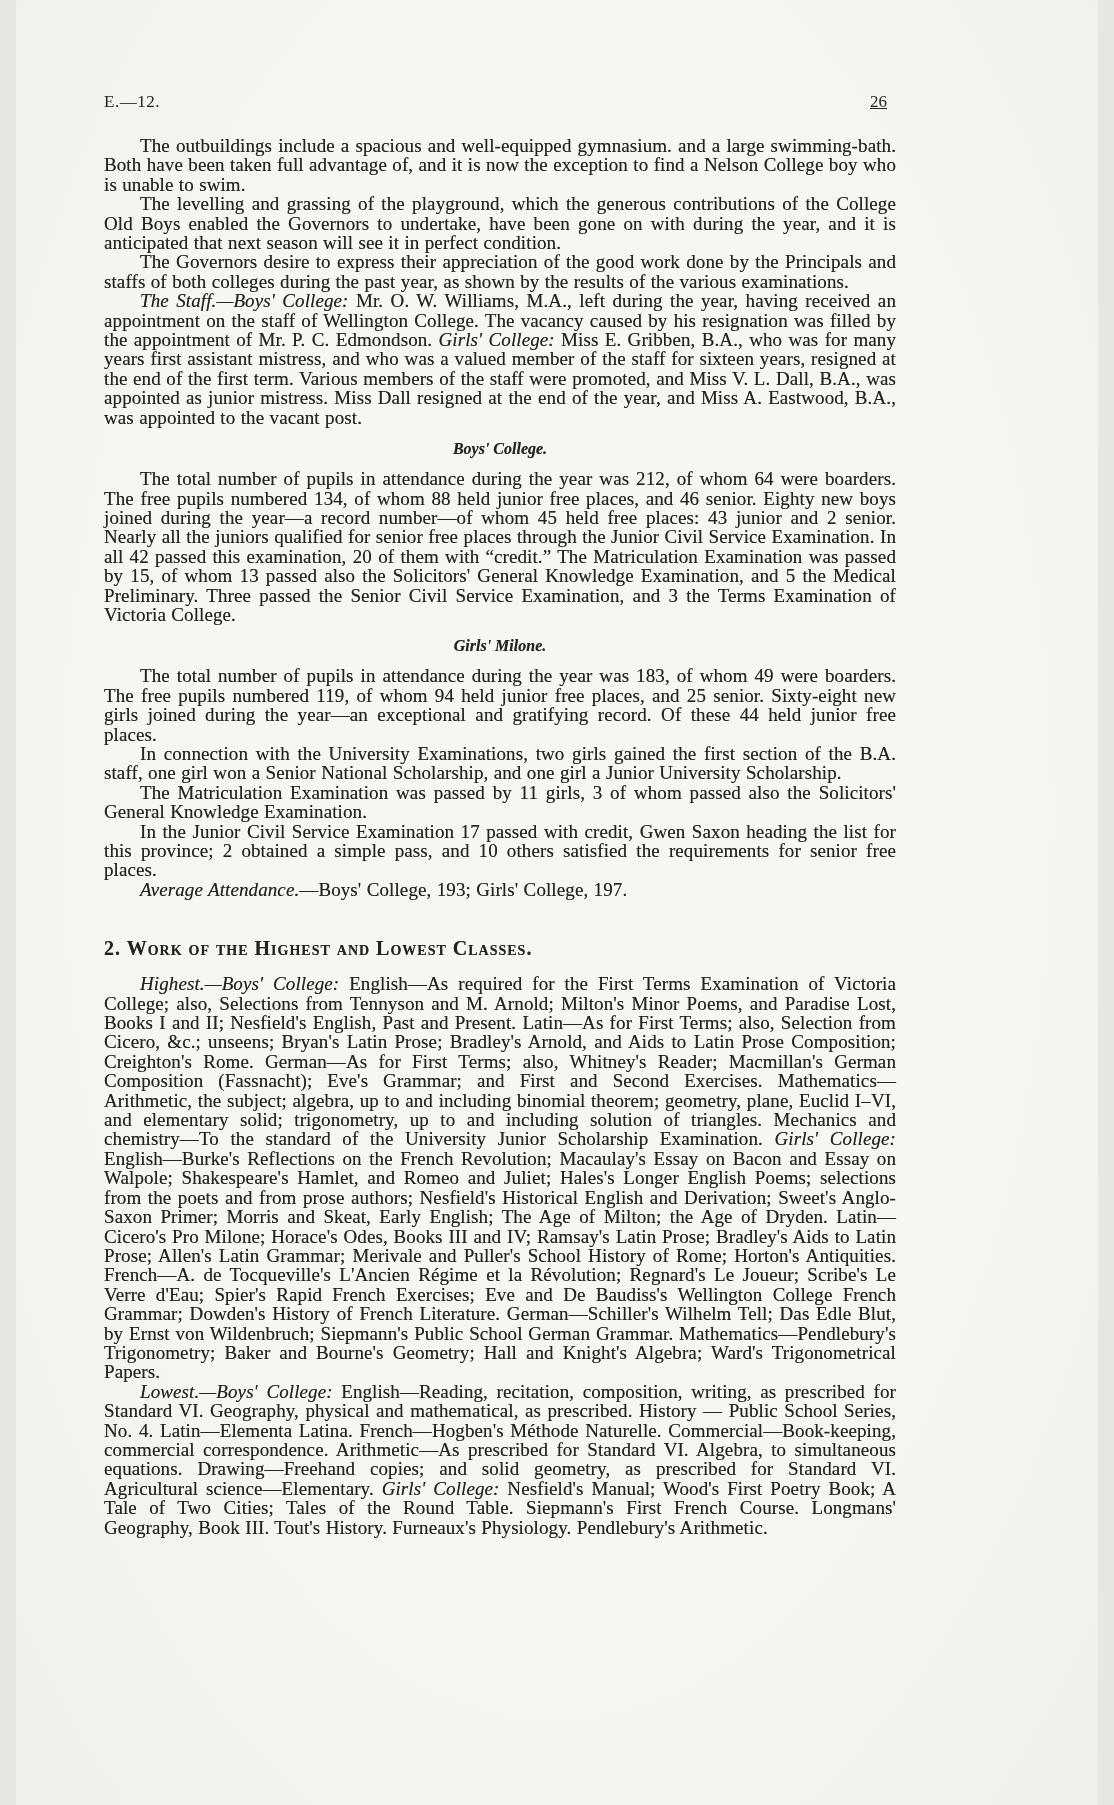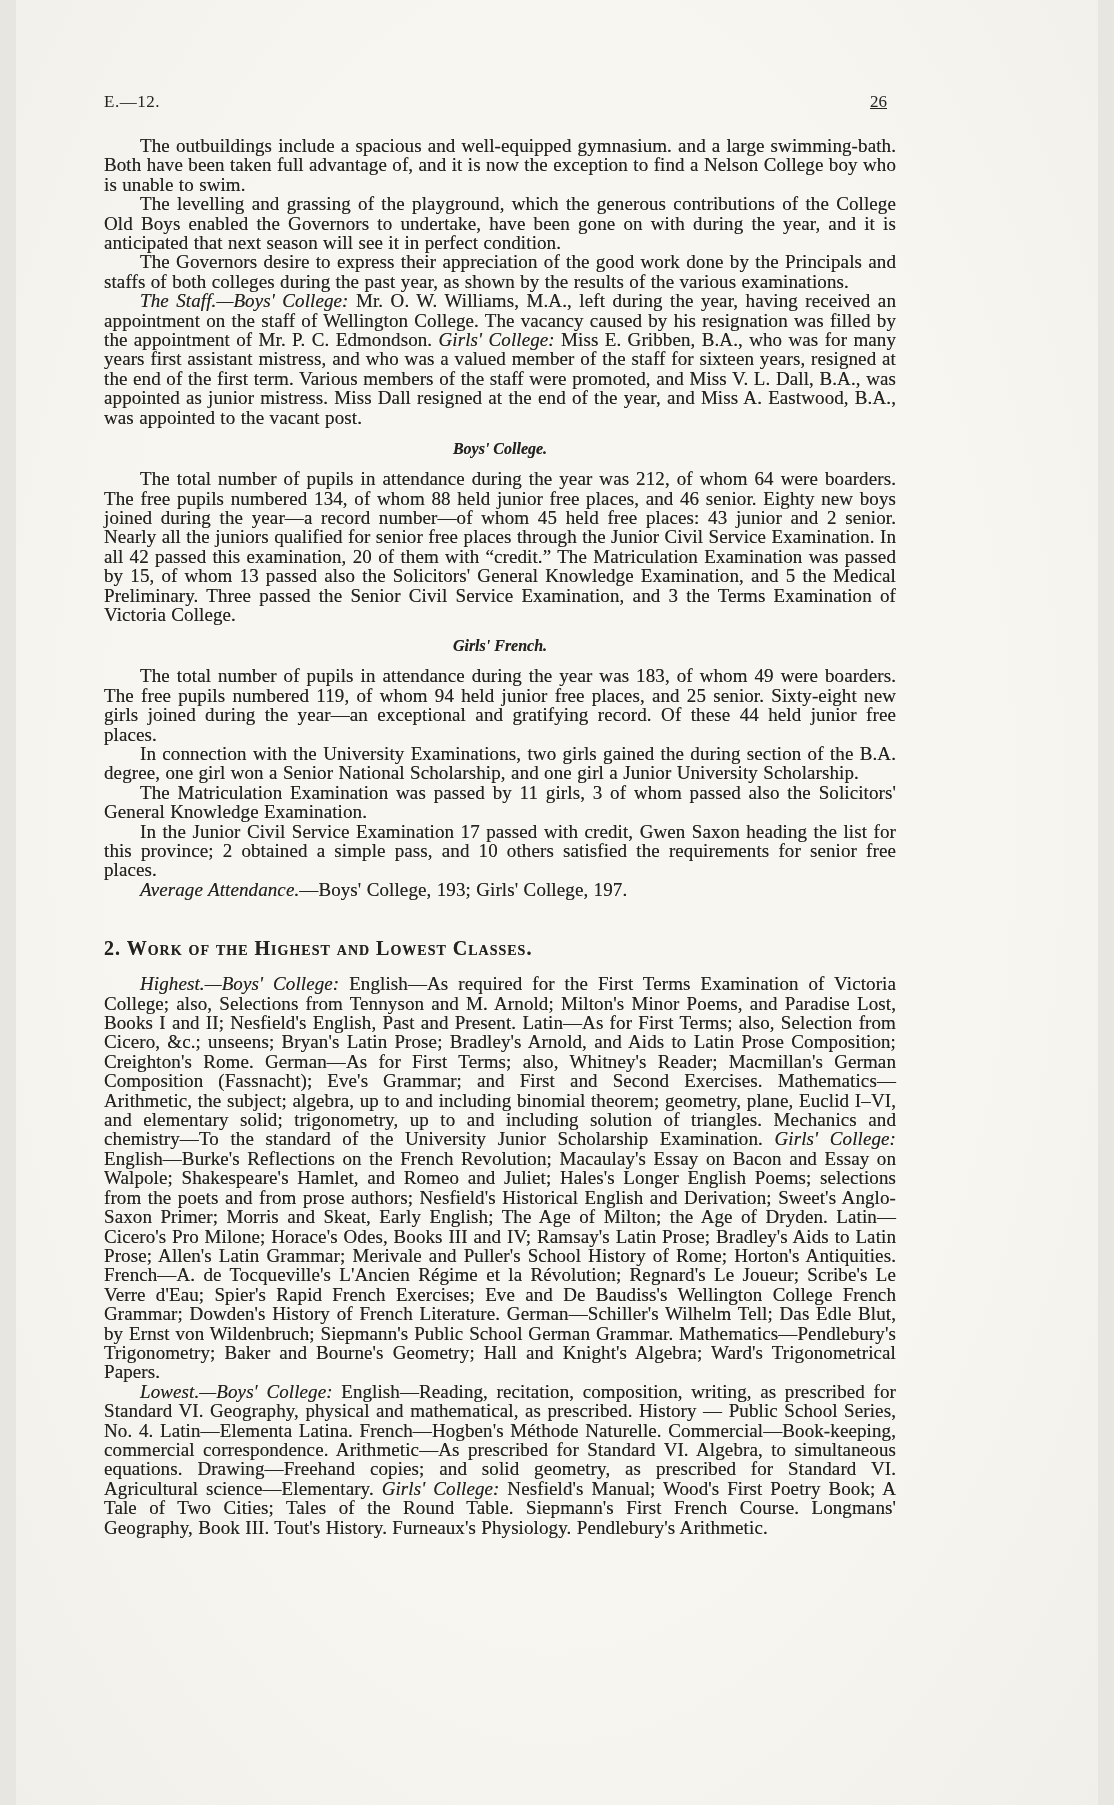--- a/index.html
+++ b/index.html
@@ -80,23 +80,23 @@
   <div class="content">
 
     <p class="para"><span>The outbuildings include a spacious and well-equipped gymnasium. and a large swimming-bath. Both have been taken full advantage of, and it is now the exception to find a Nelson College boy who is unable to swim.</span></p>
     <p class="para"><span>The levelling and grassing of the playground, which the generous contributions of the College Old Boys enabled the Governors to undertake, have been gone on with during the year, and it is anticipated that next season will see it in perfect condition.</span></p>
     <p class="para"><span>The Governors desire to express their appreciation of the good work done by the Principals and staffs of both colleges during the past year, as shown by the results of the various examinations.</span></p>
     <p class="para"><span class="it">The Staff.—Boys' College: </span><span>Mr. O. W. Williams, M.A., left during the year, having received an appointment on the staff of Wellington College. The vacancy caused by his resignation was filled by the appointment of Mr. P. C. Edmondson. </span><span class="it">Girls' College: </span><span>Miss E. Gribben, B.A., who was for many years first assistant mistress, and who was a valued member of the staff for sixteen years, resigned at the end of the first term. Various members of the staff were promoted, and Miss V. L. Dall, B.A., was appointed as junior mistress. Miss Dall resigned at the end of the year, and Miss A. Eastwood, B.A., was appointed to the vacant post.</span></p>
 
     <h3 class="subheading">Boys' College.</h3>
     <p class="para"><span>The total number of pupils in attendance during the year was 212, of whom 64 were boarders. The free pupils numbered 134, of whom 88 held junior free places, and 46 senior. Eighty new boys joined during the year—a record number—of whom 45 held free places: 43 junior and 2 senior. Nearly all the juniors qualified for senior free places through the Junior Civil Service Examination. In all 42 passed this examination, 20 of them with “credit.” The Matriculation Examination was passed by 15, of whom 13 passed also the Solicitors' General Knowledge Examination, and 5 the Medical Preliminary. Three passed the Senior Civil Service Examination, and 3 the Terms Examination of Victoria College.</span></p>
 
-    <h3 class="subheading">Girls' French.</h3>
+    <h3 class="subheading">Girls' Milone.</h3>
     <p class="para"><span>The total number of pupils in attendance during the year was 183, of whom 49 were boarders. The free pupils numbered 119, of whom 94 held junior free places, and 25 senior. Sixty-eight new girls joined during the year—an exceptional and gratifying record. Of these 44 held junior free places.</span></p>
-    <p class="para"><span>In connection with the University Examinations, two girls gained the during section of the B.A. degree, one girl won a Senior National Scholarship, and one girl a Junior University Scholarship.</span></p>
+    <p class="para"><span>In connection with the University Examinations, two girls gained the first section of the B.A. staff, one girl won a Senior National Scholarship, and one girl a Junior University Scholarship.</span></p>
     <p class="para"><span>The Matriculation Examination was passed by 11 girls, 3 of whom passed also the Solicitors' General Knowledge Examination.</span></p>
     <p class="para"><span>In the Junior Civil Service Examination 17 passed with credit, Gwen Saxon heading the list for this province; 2 obtained a simple pass, and 10 others satisfied the requirements for senior free places.</span></p>
     <p class="para"><span class="it">Average Attendance.</span><span>—Boys' College, 193; Girls' College, 197.</span></p>
 
     <h3 class="section-heading">2. Work of the Highest and Lowest Classes.</h3>
     <p class="para"><span class="it">Highest.—Boys' College: </span><span>English—As required for the First Terms Examination of Victoria College; also, Selections from Tennyson and M. Arnold; Milton's Minor Poems, and Paradise Lost, Books I and II; Nesfield's English, Past and Present. Latin—As for First Terms; also, Selection from Cicero, &amp;c.; unseens; Bryan's Latin Prose; Bradley's Arnold, and Aids to Latin Prose Composition; Creighton's Rome. German—As for First Terms; also, Whitney's Reader; Macmillan's German Composition (Fassnacht); Eve's Grammar; and First and Second Exercises. Mathematics—Arithmetic, the subject; algebra, up to and including binomial theorem; geometry, plane, Euclid I–VI, and elementary solid; trigonometry, up to and including solution of triangles. Mechanics and chemistry—To the standard of the University Junior Scholarship Examination. </span><span class="it">Girls' College: </span><span>English—Burke's Reflections on the French Revolution; Macaulay's Essay on Bacon and Essay on Walpole; Shakespeare's Hamlet, and Romeo and Juliet; Hales's Longer English Poems; selections from the poets and from prose authors; Nesfield's Historical English and Derivation; Sweet's Anglo-Saxon Primer; Morris and Skeat, Early English; The Age of Milton; the Age of Dryden. Latin—Cicero's Pro Milone; Horace's Odes, Books III and IV; Ramsay's Latin Prose; Bradley's Aids to Latin Prose; Allen's Latin Grammar; Merivale and Puller's School History of Rome; Horton's Antiquities. French—A. de Tocqueville's L'Ancien Régime et la Révolution; Regnard's Le Joueur; Scribe's Le Verre d'Eau; Spier's Rapid French Exercises; Eve and De Baudiss's Wellington College French Grammar; Dowden's History of French Literature. German—Schiller's Wilhelm Tell; Das Edle Blut, by Ernst von Wildenbruch; Siepmann's Public School German Grammar. Mathematics—Pendlebury's Trigonometry; Baker and Bourne's Geometry; Hall and Knight's Algebra; Ward's Trigonometrical Papers.</span></p>
     <p class="para"><span class="it">Lowest.—Boys' College: </span><span>English—Reading, recitation, composition, writing, as prescribed for Standard VI. Geography, physical and mathematical, as prescribed. History — Public School Series, No. 4. Latin—Elementa Latina. French—Hogben's Méthode Naturelle. Commercial—Book-keeping, commercial correspondence. Arithmetic—As prescribed for Standard VI. Algebra, to simultaneous equations. Drawing—Freehand copies; and solid geometry, as prescribed for Standard VI. Agricultural science—Elementary. </span><span class="it">Girls' College: </span><span>Nesfield's Manual; Wood's First Poetry Book; A Tale of Two Cities; Tales of the Round Table. Siepmann's First French Course. Longmans' Geography, Book III. Tout's History. Furneaux's Physiology. Pendlebury's Arithmetic.</span></p>
 
   </div>
 </div>

